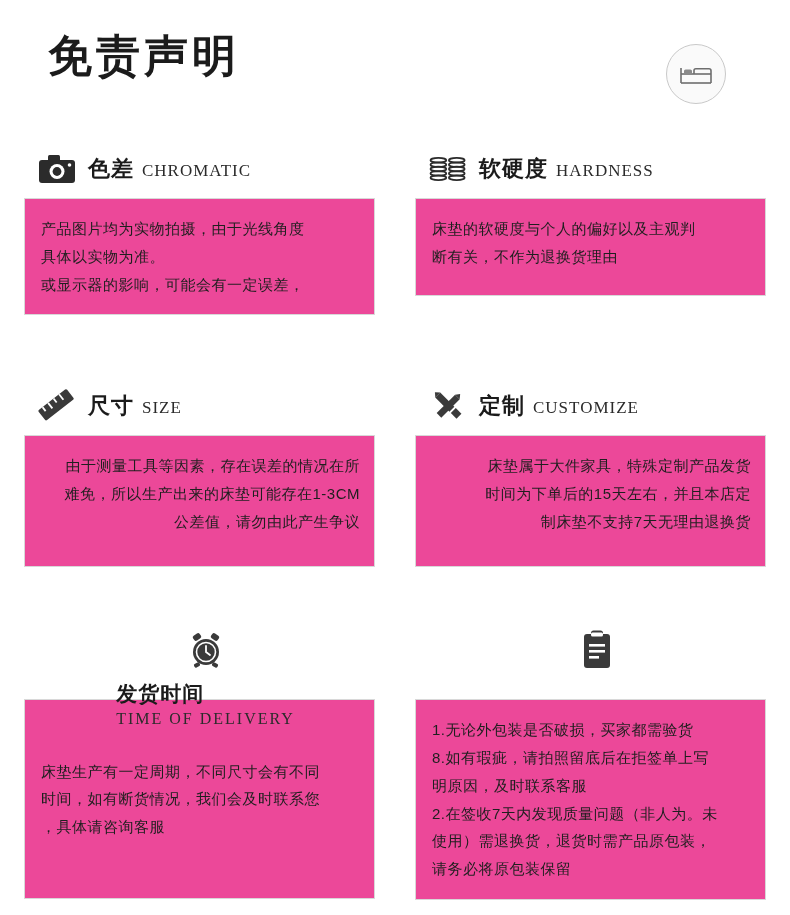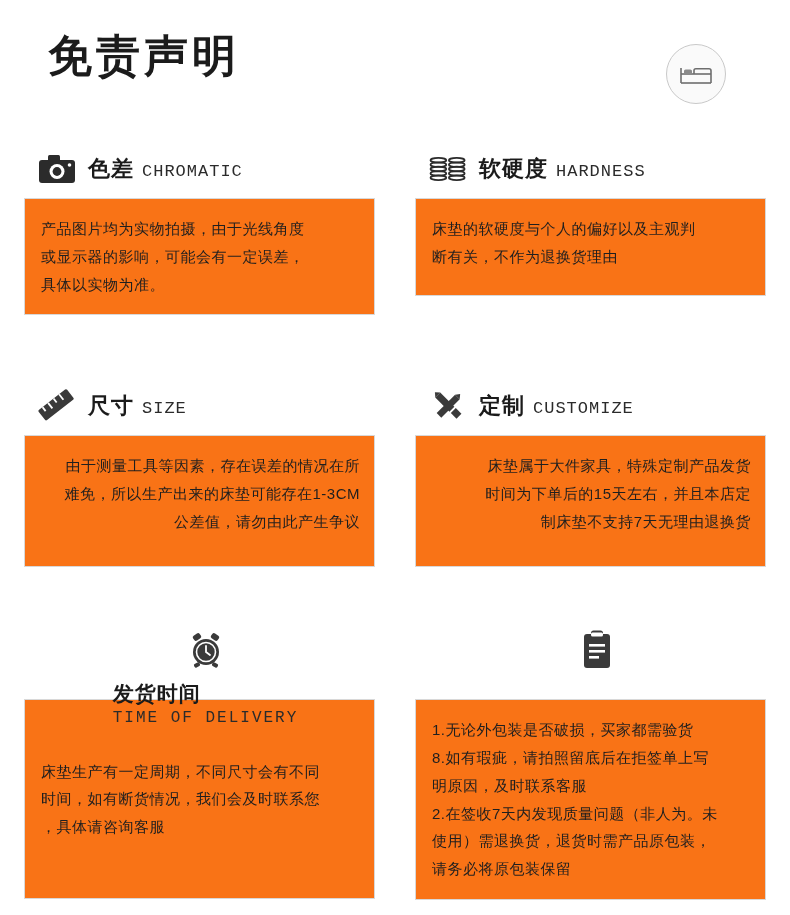--- a/index.html
+++ b/index.html
@@ -96,36 +96,36 @@
     font-size: 22px;
     font-weight: bold;
     color: #1b1b1b;
     letter-spacing: 1px;
     font-family: "DejaVu Sans", "Liberation Sans", sans-serif;
   }
   .title-en {
     font-size: 17px;
     color: #2b2b2b;
     letter-spacing: 1px;
-    font-family: Liberation Mono, monospace;
+    font-family: Liberation Serif, serif;
   }
   .titles.stacked .title-cn {
     display: block;
     font-size: 21px;
     line-height: 1.25;
   }
   .titles.stacked .title-en {
     display: block;
     font-size: 16px;
     letter-spacing: 2px;
     line-height: 1.35;
   }
   .body-box {
     border: 1px solid #d8d8d8;
-    background: #f97316;
+    background: #ec4899;
     padding: 16px 14px 16px 16px;
     font-size: 15px;
     line-height: 1.85;
     color: #1f1f1f;
     letter-spacing: 0.5px;
     box-sizing: border-box;
   }
   .body-box p {
     margin: 0;
   }
@@ -173,22 +173,22 @@
           </svg>
         </span>
         <span class="titles">
           <span class="title-cn">色差</span>
           <span class="title-en">CHROMATIC</span>
         </span>
       </div>
       <div class="body-box h-116">
         <div>
           <p>产品图片均为实物拍摄，由于光线角度</p>
+          <p>具体以实物为准。</p>
           <p>或显示器的影响，可能会有一定误差，</p>
-          <p>具体以实物为准。</p>
         </div>
       </div>
     </div>
 
     <div class="cell">
       <div class="cell-head">
         <span class="icon-wrap">
           <svg width="48" height="30" viewBox="0 0 48 30" stroke="#2b2b2b" stroke-width="2" fill="none">
             <ellipse cx="13" cy="5" rx="9" ry="2.6"></ellipse>
             <ellipse cx="13" cy="10" rx="9" ry="2.6"></ellipse>

